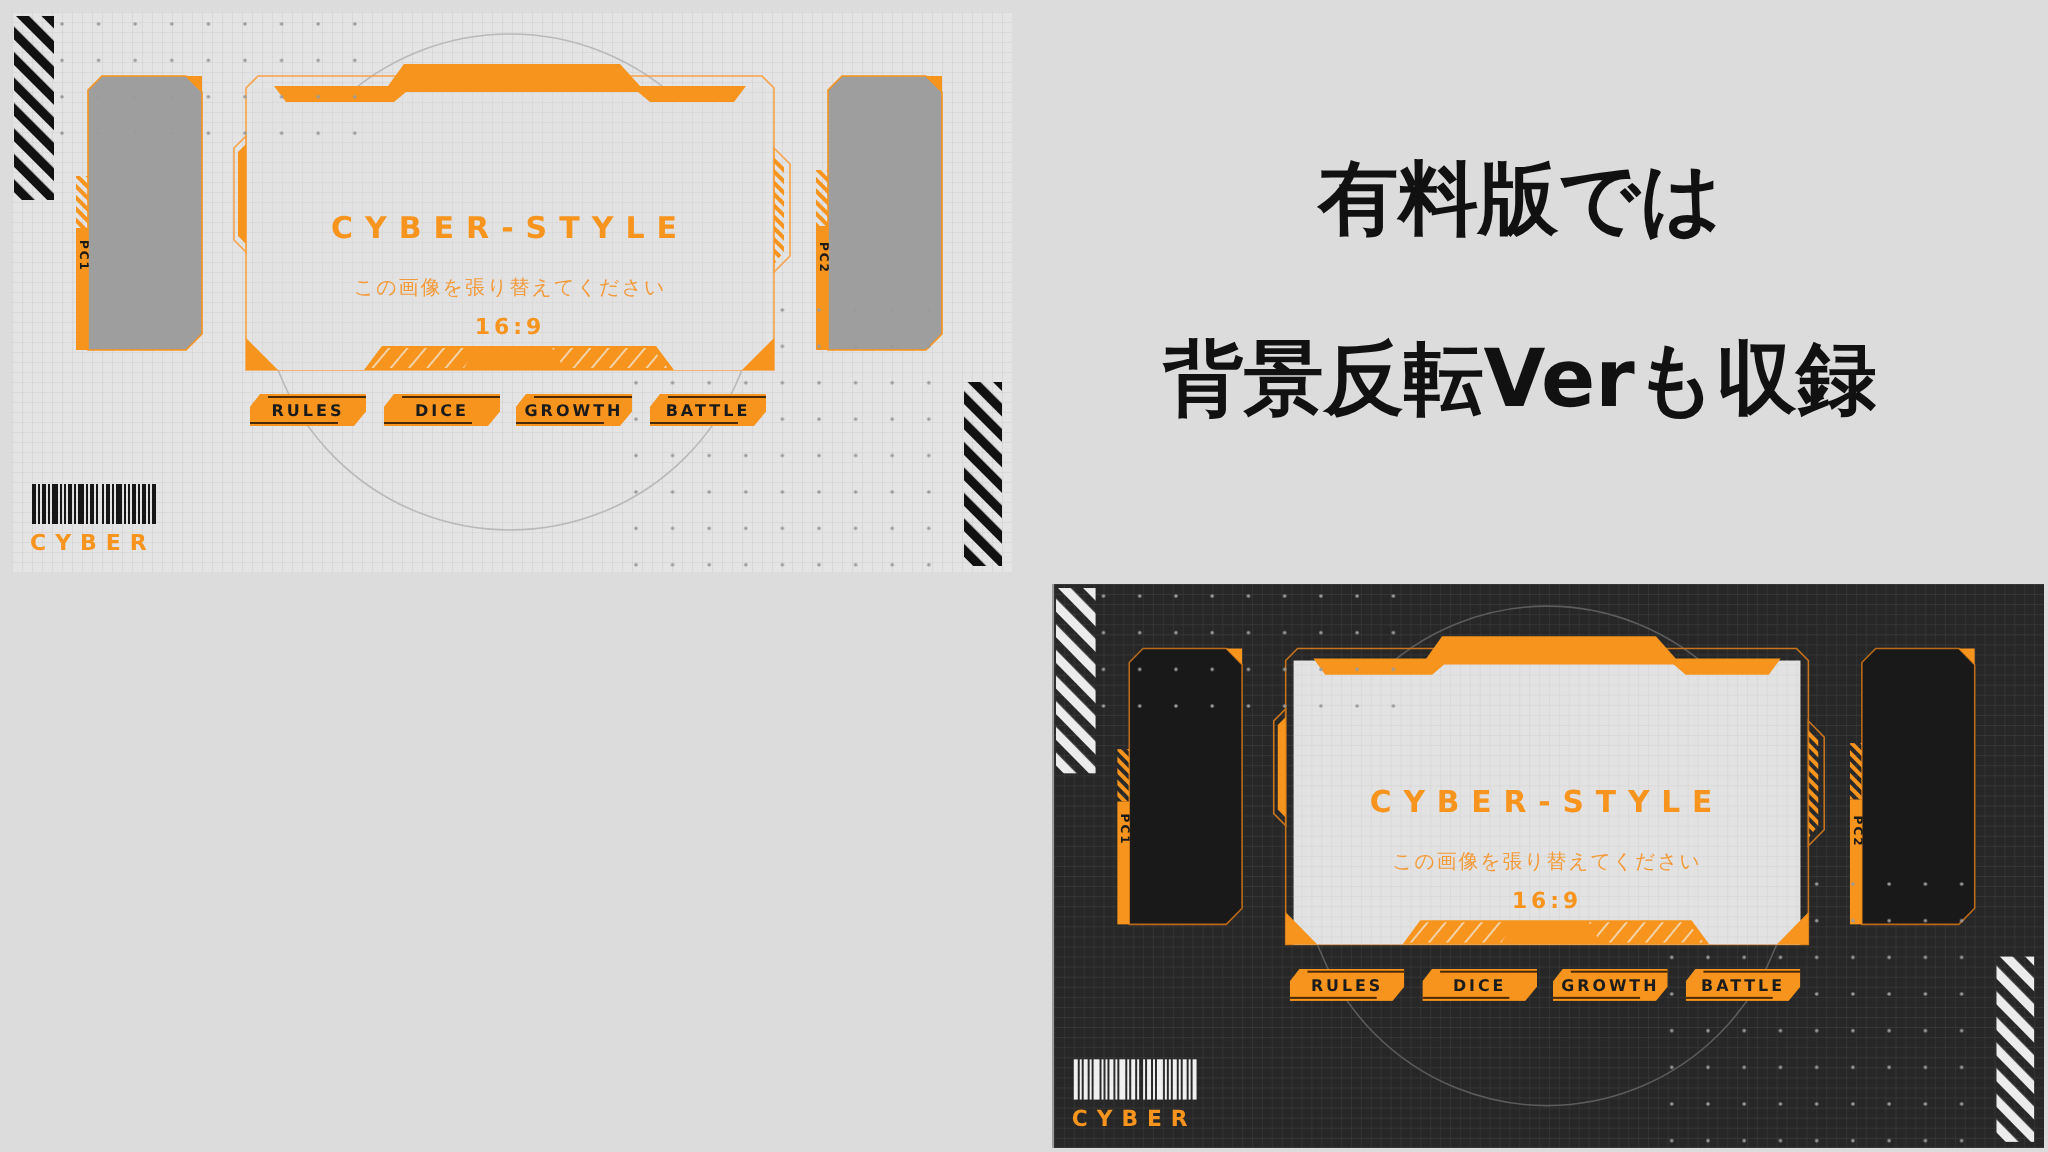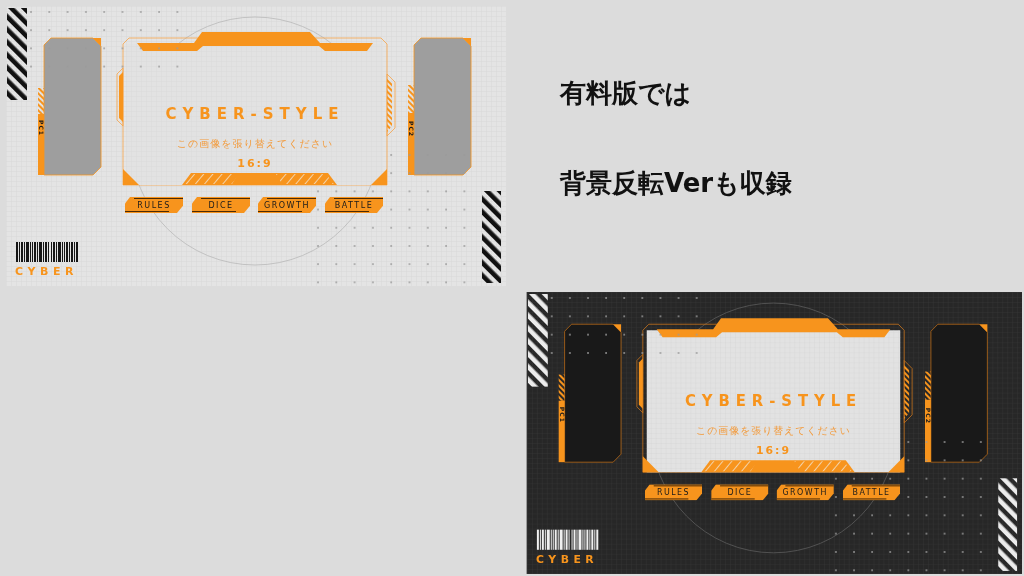--- a/index.html
+++ b/index.html
@@ -50,32 +50,32 @@
     }
     .pclabel {
       position:absolute; width:22px; height:6px; font-size:6px; line-height:6px;
       font-weight:bold; color:#1a1a1a; text-align:center; letter-spacing:1px;
       transform:rotate(90deg); transform-origin:center;
     }
     .btn {
       position:absolute; top:191px; width:58px; height:16px;
       background:#f7941d; color:#1b1b1b;
       clip-path:polygon(5px 0,100% 0,100% 55%,calc(100% - 6px) 100%,0 100%,0 40%);
-      font-weight:normal; font-size:8px; letter-spacing:1.5px;
+      font-weight:bold; font-size:8px; letter-spacing:1.5px;
       display:flex; align-items:center; justify-content:center; cursor:pointer;
     }
     .btn::before { content:""; position:absolute; left:9px; right:0; top:1px; height:1.2px; background:#4a2a05; }
     .btn::after  { content:""; position:absolute; left:0; right:14px; bottom:1px; height:1.2px; background:#4a2a05; }
     .logo {
       position:absolute; left:9px; top:259px; color:#f7941d;
       font-weight:bold; font-size:11px; letter-spacing:4.5px;text-align:right;
     }
     .headline {
-      position:absolute; left:560px; width:400px; 
-      color:#111; font-size:26px; font-weight:bold; font-family:"DejaVu Sans", sans-serif;
+      position:absolute; left:560px; width:400px; text-align:center;
+      color:#111; font-size:40px; font-weight:bold; font-family:"DejaVu Sans", sans-serif;
       line-height:1;
     }
   </style>
 </head>
 <body>
 
 <div class="panel light" style="left:6px; top:6px;">
   <svg class="deco" width="500" height="280" viewBox="0 0 500 280">
     <defs>
       <pattern id="gridL" width="5" height="5" patternUnits="userSpaceOnUse">

